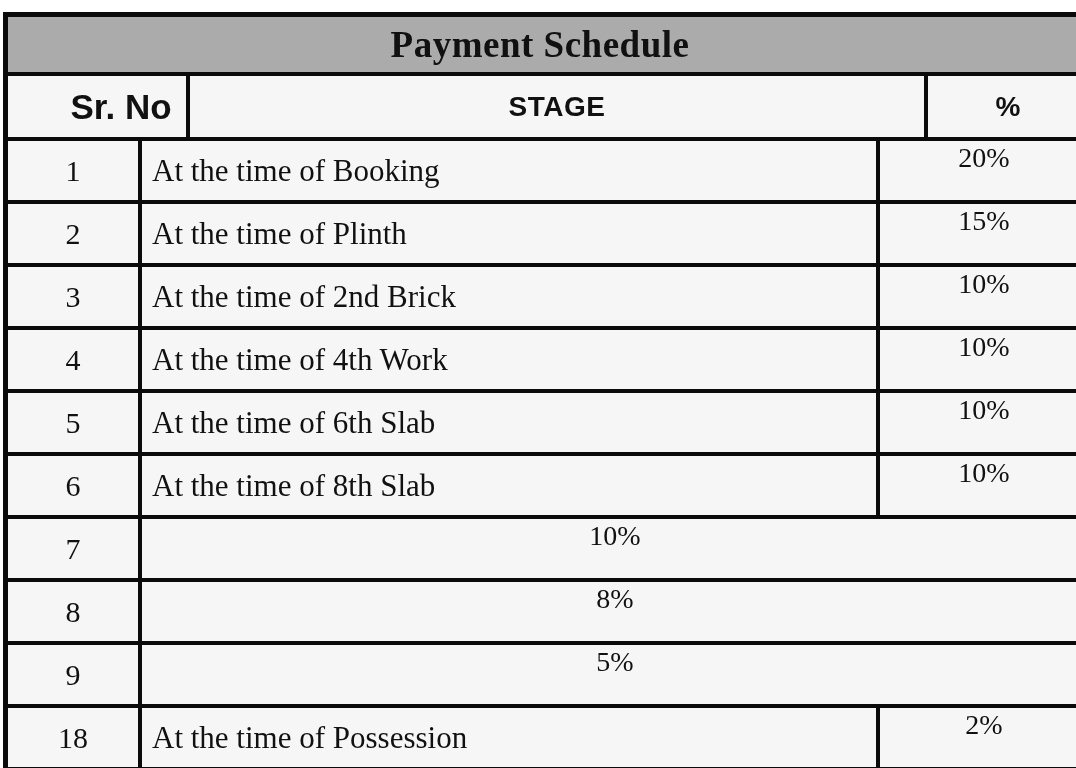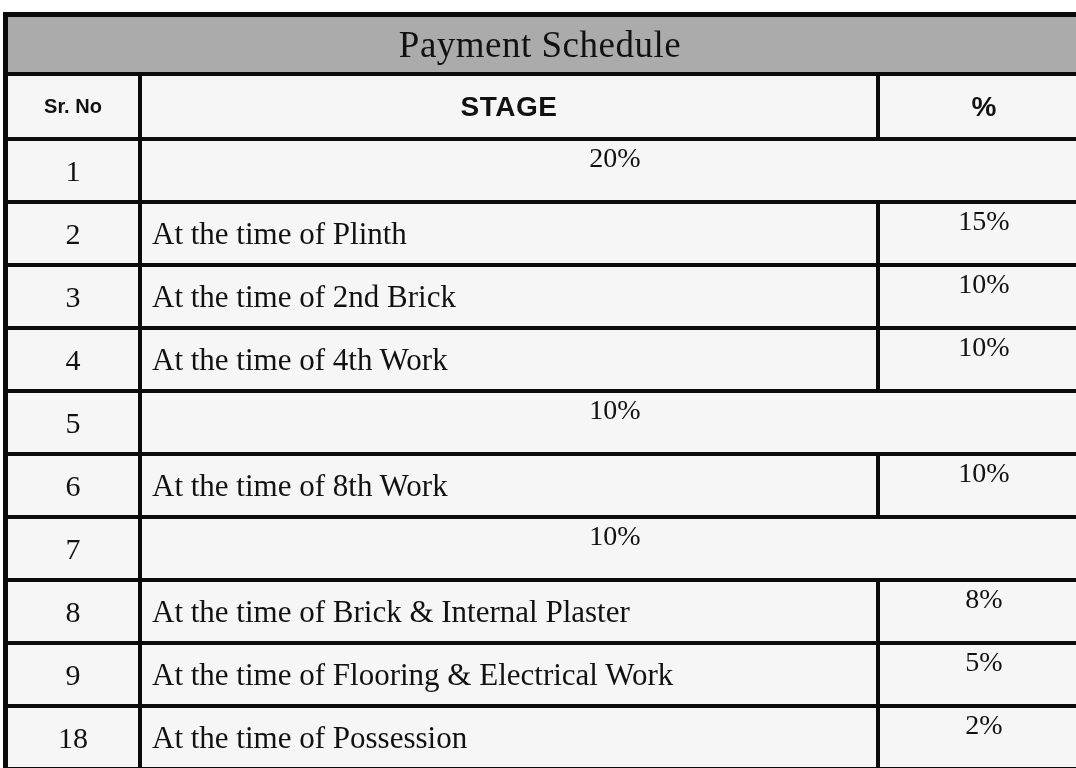--- a/index.html
+++ b/index.html
@@ -23,21 +23,21 @@
     box-sizing:border-box;
   }
   .title-band{
     height:55px;
     background:var(--band);
     border-bottom:4px solid var(--border);
     display:flex;align-items:center;justify-content:center;
   }
   .title-band .title{
     font-family:"Liberation Serif", serif;
-    font-weight:normal;
+    font-weight:bold;
     font-size:37px;
     letter-spacing:0.5px;
     transform:translateX(-8px);
   }
   .row{
     display:flex;
     height:59px;
     border-bottom:4px solid var(--border);
     background:var(--cellbg);
   }
@@ -64,41 +64,42 @@
     align-items:flex-start;justify-content:center;
     padding-top:1px;
     font-size:28px;
   }
   .row.header .cell{
     font-family:"Liberation Sans", sans-serif;
     font-weight:bold;
     align-items:center;
     padding-top:0;
   }
-  .row.header .cell.sr{font-size:20px;}
+  .row.header .cell.sr{font-size:35px;margin-left:48px;}
   .row.header .cell.stage{justify-content:center;padding-left:0;font-size:28px;letter-spacing:0.5px;}
   .row.header .cell.pct{font-size:28px;}
 </style>
 </head>
 <body>
 
 <div class="sheet">
 
   <div class="title-band">
     <span class="title">Payment Schedule</span>
   </div>
 
   <div class="row header">
     <div class="cell sr">Sr. No</div>
     <div class="cell stage">STAGE</div>
     <div class="cell pct">%</div>
   </div>
 
   <div class="row">
     <div class="cell sr">1</div>
+    <div class="cell stage">At the time of Booking</div>
     <div class="cell pct">20%</div>
   </div>
 
   <div class="row">
     <div class="cell sr">2</div>
     <div class="cell stage">At the time of Plinth</div>
     <div class="cell pct">15%</div>
   </div>
 
   <div class="row">
@@ -108,43 +109,42 @@
   </div>
 
   <div class="row">
     <div class="cell sr">4</div>
     <div class="cell stage">At the time of 4th Work</div>
     <div class="cell pct">10%</div>
   </div>
 
   <div class="row">
     <div class="cell sr">5</div>
+    <div class="cell stage">At the time of 6th Slab</div>
     <div class="cell pct">10%</div>
   </div>
 
   <div class="row">
     <div class="cell sr">6</div>
-    <div class="cell stage">At the time of 8th Work</div>
+    <div class="cell stage">At the time of 8th Slab</div>
     <div class="cell pct">10%</div>
   </div>
 
   <div class="row">
     <div class="cell sr">7</div>
     <div class="cell pct">10%</div>
   </div>
 
   <div class="row">
     <div class="cell sr">8</div>
-    <div class="cell stage">At the time of Brick &amp; Internal Plaster</div>
     <div class="cell pct">8%</div>
   </div>
 
   <div class="row">
     <div class="cell sr">9</div>
-    <div class="cell stage">At the time of Flooring &amp; Electrical Work</div>
     <div class="cell pct">5%</div>
   </div>
 
   <div class="row">
     <div class="cell sr">18</div>
     <div class="cell stage">At the time of Possession</div>
     <div class="cell pct">2%</div>
   </div>
 
 </div>

